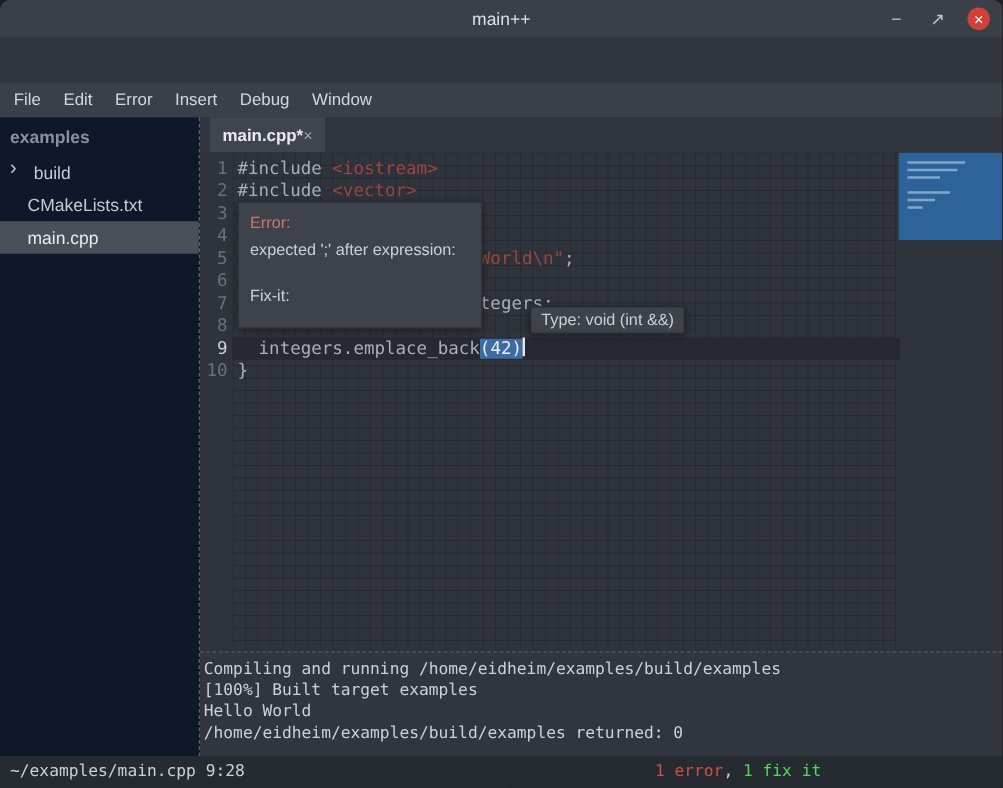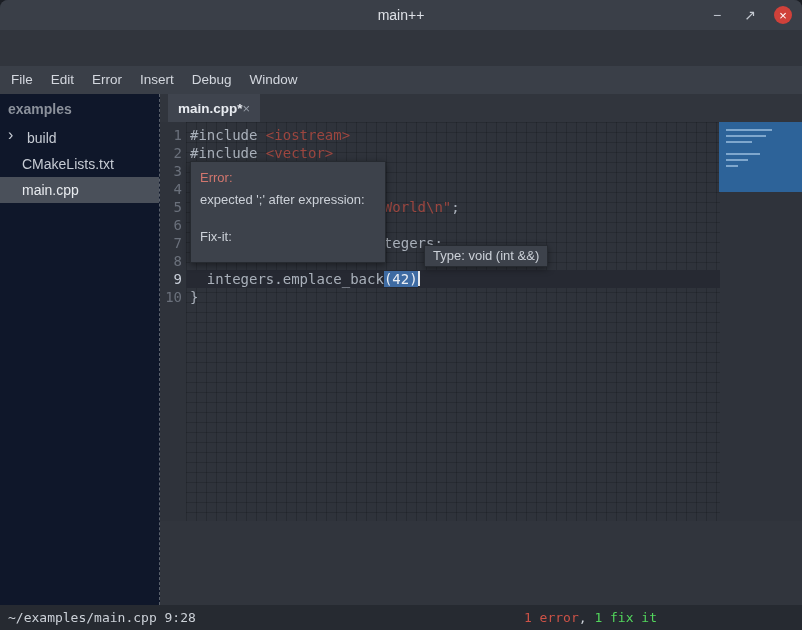--- a/index.html
+++ b/index.html
@@ -166,20 +166,26 @@
 
         <div class="tooltip diag">
           <div class="tt-title">Error:</div>
           <div class="tt-msg">expected ';' after expression:</div>
           <div class="tt-label">Fix-it:</div>
         </div>
 
         <div class="tooltip type">Type: void (int &amp;&amp;)</div>
       </div>
 
+      <div class="terminal" id="terminal">
+          <div class="tline">Compiling and running /home/eidheim/examples/build/examples</div>
+          <div class="tline">[100%] Built target examples</div>
+          <div class="tline">Hello World</div>
+          <div class="tline">/home/eidheim/examples/build/examples returned: 0</div>
+        </div>
 
     </div>
   </div>
 
   <div class="statusbar">
     <span>~/examples/main.cpp 9:28</span>
     <span class="status-right"><span class="err">1 error</span><span>, </span><span class="fix">1 fix it</span></span>
   </div>
 
 </div>

